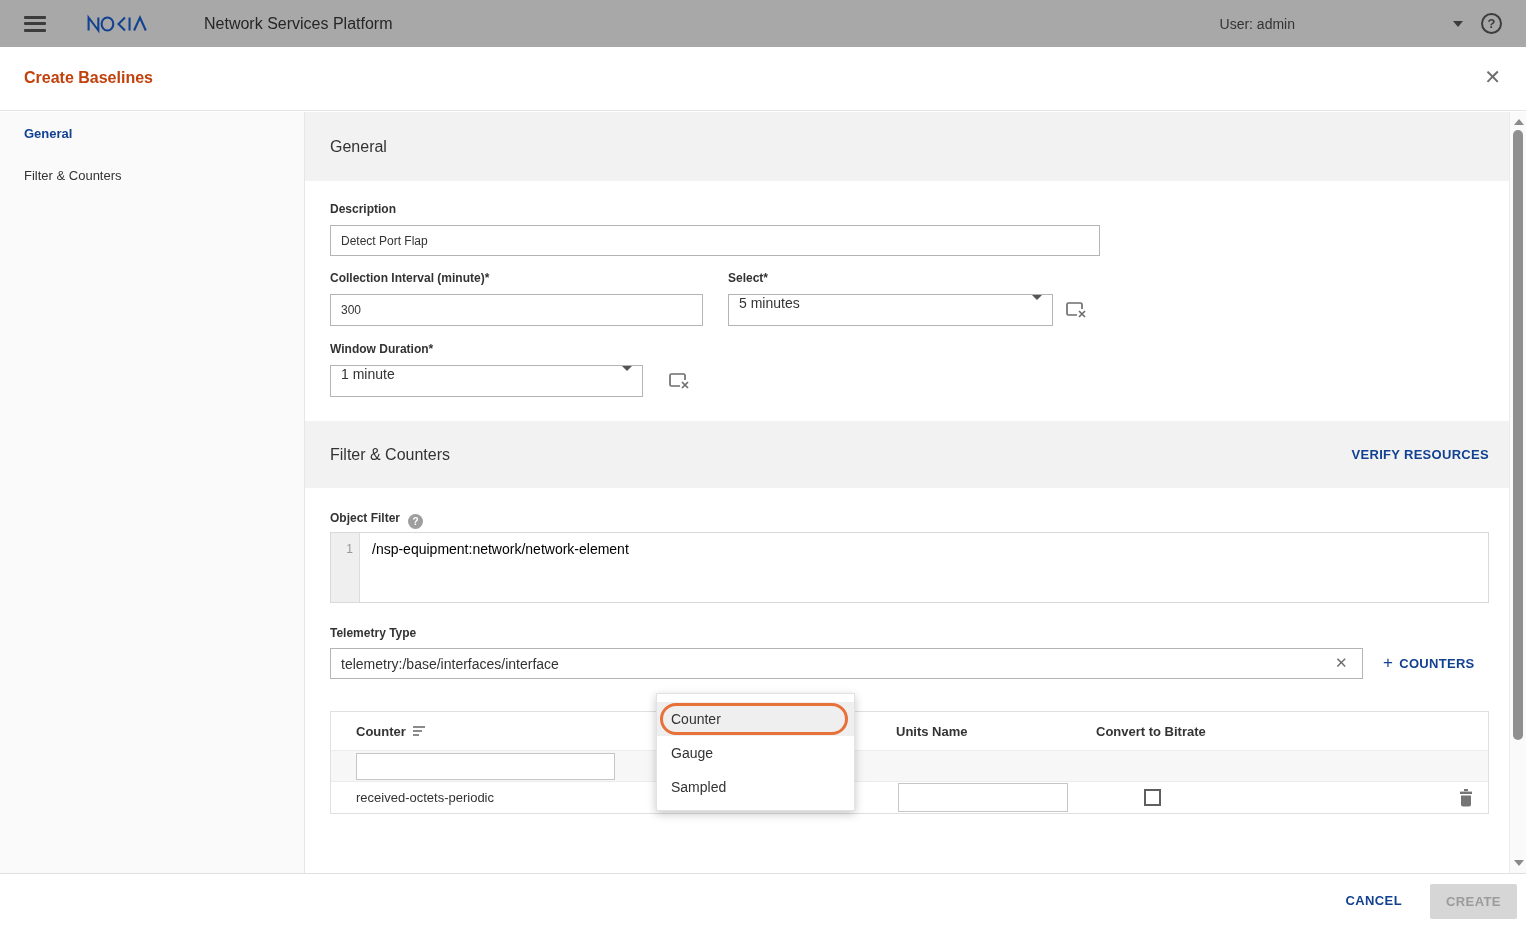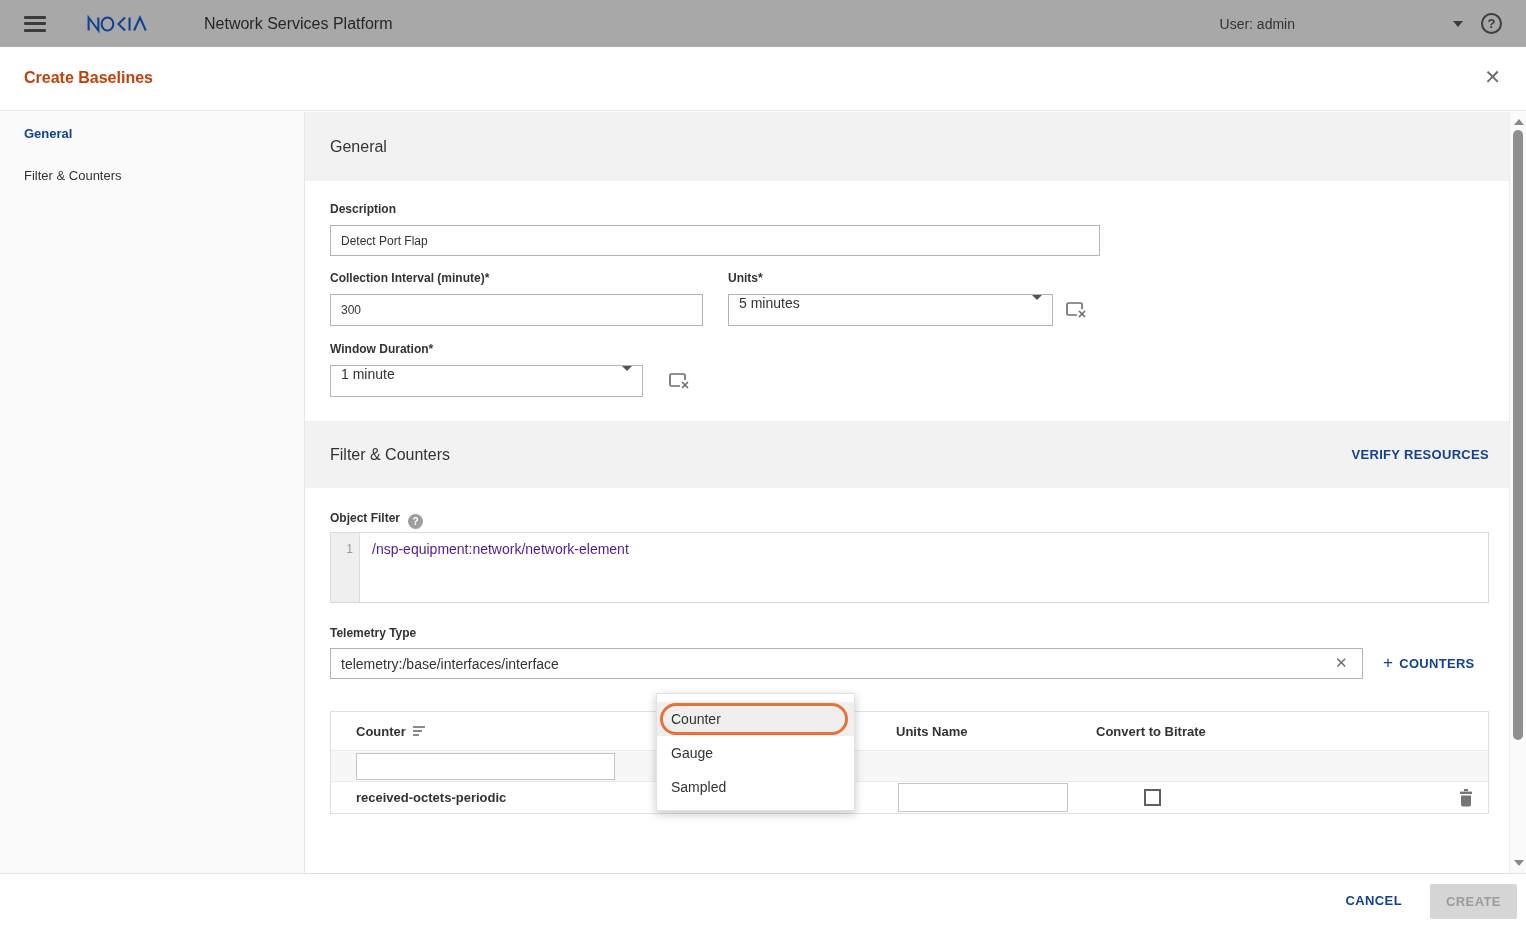--- a/index.html
+++ b/index.html
@@ -37,42 +37,42 @@
   .field-label { position:absolute; font-size:12px; font-weight:bold; color:#333; }
   .text-input { position:absolute; height:31px; border:1px solid #b4b4b4; background:#fff; font-family:"Liberation Sans", sans-serif; font-size:12px; color:#333; padding:0 10px; outline:none; }
   .select-box { position:absolute; height:32px; border:1px solid #b4b4b4; background:#fff; font-size:14px; color:#333; display:flex; padding:0 10px; cursor:pointer; }
   .select-box .sel-caret { position:absolute; right:10px; width:0; height:0; border-left:5px solid transparent; border-right:5px solid transparent; border-top:5px solid #555; }
   .clear-icon { position:absolute; width:22px; height:17px; cursor:pointer; }
 
   .help-dot { display:inline-flex; width:15px; height:15px; background:#9e9e9e; color:#fff; border-radius:50%; align-items:center; justify-content:center; font-size:10px; font-weight:bold; vertical-align:-3px; margin-left:8px; cursor:pointer; }
 
   .editor { position:absolute; border:1px solid #d9d9d9; background:#fff; display:flex; }
   .editor .gutter { width:29px; background:#efefef; border-right:1px solid #dcdcdc; text-align:right; padding:9px 6px 0 0; font-size:12px; color:#999; }
-  .editor .code { padding:8px 0 0 12px; font-size:14px; color:#4c1d95; }
+  .editor .code { padding:8px 0 0 12px; font-size:14px; color:#000000; }
 
   .tele-wrap { position:absolute; }
   .tele-input { position:absolute; left:0; top:0; width:1033px; height:31px; border:1px solid #b4b4b4; display:flex; align-items:center; padding:0 30px 0 10px; font-size:14px; color:#333; }
   .tele-clear { position:absolute; left:1005px; top:7px; font-size:15px; color:#6e6e6e; cursor:pointer; line-height:1; }
   .counters-btn { position:absolute; left:1053px; top:5px; display:flex; align-items:center; gap:6px; color:#124191; font-size:13px; font-weight:bold; letter-spacing:.3px; cursor:pointer; }
   .counters-btn .plus { font-size:17px; font-weight:normal; }
 
   
   .ctable { position:absolute; left:25px; top:599px; width:1159px; border:1px solid #e0e0e0; background:#fff; }
   .thead { position:relative; height:38px; display:flex; align-items:center; font-size:13px; font-weight:bold; color:#333; }
   .th-counter { position:absolute; left:25px; display:flex; align-items:center; gap:7px; cursor:pointer; }
   .sort-icon { display:inline-flex; flex-direction:column; gap:2px; }
   .sort-icon div { height:2px; background:#8a8a8a; }
   .sort-icon .l1{ width:12px; } .sort-icon .l2{ width:9px; } .sort-icon .l3{ width:6px; }
   .th-units { position:absolute; left:565px; }
   .th-bitrate { position:absolute; left:765px; }
   .filter-row { position:relative; height:31px; background:#f7f7f7; border-top:1px solid #ececec; }
   .filter-input { position:absolute; left:25px; top:2px; width:259px; height:27px; border:1px solid #c6c6c6; background:#fff; font-family:"Liberation Sans", sans-serif; font-size:13px; padding:0 8px; outline:none; }
   .trow { position:relative; height:32px; border-top:1px solid #ececec; font-size:13px; color:#333; background:#fff; }
   .trow.selected { background:#badef5; }
-  .cell-counter { position:absolute; left:25px; top:8px;font-weight:bold; }
+  .cell-counter { position:absolute; left:25px; top:8px; }
   .units-input { position:absolute; left:567px; top:1px; width:170px; height:29px; border:1px solid #c6c6c6; background:#fff; font-family:"Liberation Sans", sans-serif; font-size:13px; padding:0 8px; outline:none; }
   .checkbox { position:absolute; left:813px; top:7px; width:17px; height:17px; border:2px solid #5f5f5f; background:#fff; cursor:pointer; }
   .trash { position:absolute; left:1128px; top:7px; cursor:pointer; }
   .row-select { position:absolute; left:326px; top:1px; width:199px; height:29px; background:#fff; border:1px solid #8f8f8f; display:flex; align-items:center; padding:0 10px; font-size:14px; color:#333; cursor:pointer; }
   .row-select .sel-caret { position:absolute; right:9px; width:0; height:0; border-left:4px solid transparent; border-right:4px solid transparent; border-top:5px solid #444; }
 
   
   .dropdown { position:absolute; left:351px; top:581px; width:199px; height:118px; background:#fff; border:1px solid #e2e2e2; box-shadow:0 3px 9px rgba(0,0,0,.22); padding-top:8px; z-index:5; }
   .dd-item { height:34px; display:flex; align-items:center; padding-left:14px; font-size:14px; color:#333; cursor:pointer; }
   .dd-item.focused { background:#efefef; position:relative; }
@@ -137,21 +137,21 @@
     <div class="band" style="top:0; height:69px;">
       <div class="band-title">General</div>
     </div>
 
     <div class="field-label" style="left:25px; top:90px;">Description</div>
     <input class="text-input" style="left: 25px; top: 113px; width: 770px;" value="Detect Port Flap">
 
     <div class="field-label" style="left:25px; top:159px;">Collection Interval (minute)*</div>
     <input class="text-input" style="left: 25px; top: 182px; width: 373px; height: 32px;" value="300">
 
-    <div class="field-label" style="left:423px; top:159px;">Units*</div>
+    <div class="field-label" style="left:423px; top:159px;">Select*</div>
     <div class="select-box" style="left:423px; top:182px; width:325px;">
       <span>5 minutes</span>
       <span class="sel-caret"></span>
     </div>
     <svg class="clear-icon" style="left:761px; top:190px;" viewBox="0 0 22 17">
       <rect x="1" y="1" width="15" height="12" rx="1.5" fill="none" stroke="#6e6e6e" stroke-width="1.7"></rect>
       <rect x="11" y="7" width="11" height="10" fill="#fff"></rect>
       <path d="M13 9 L19 15 M19 9 L13 15" stroke="#6e6e6e" stroke-width="1.7"></path>
     </svg>
 

